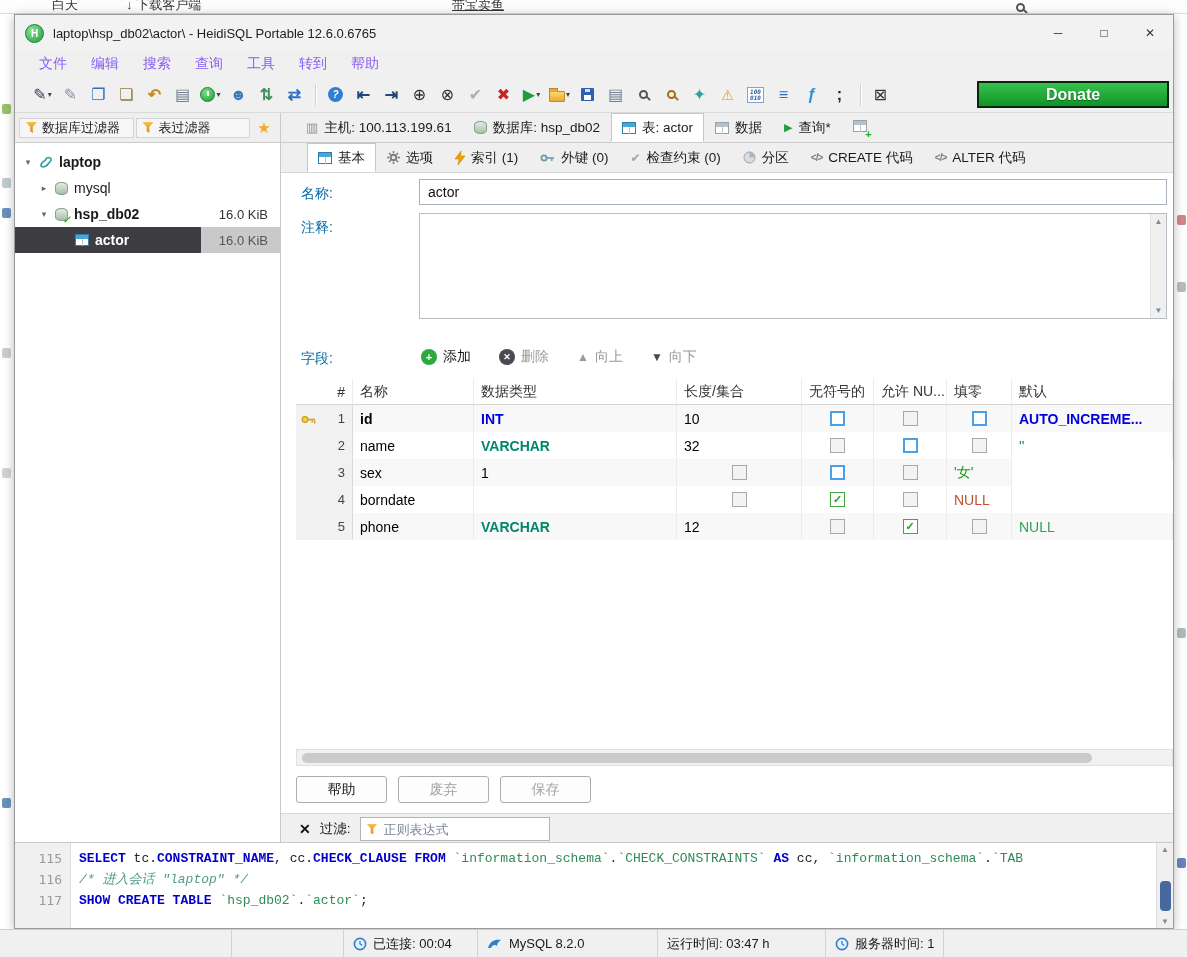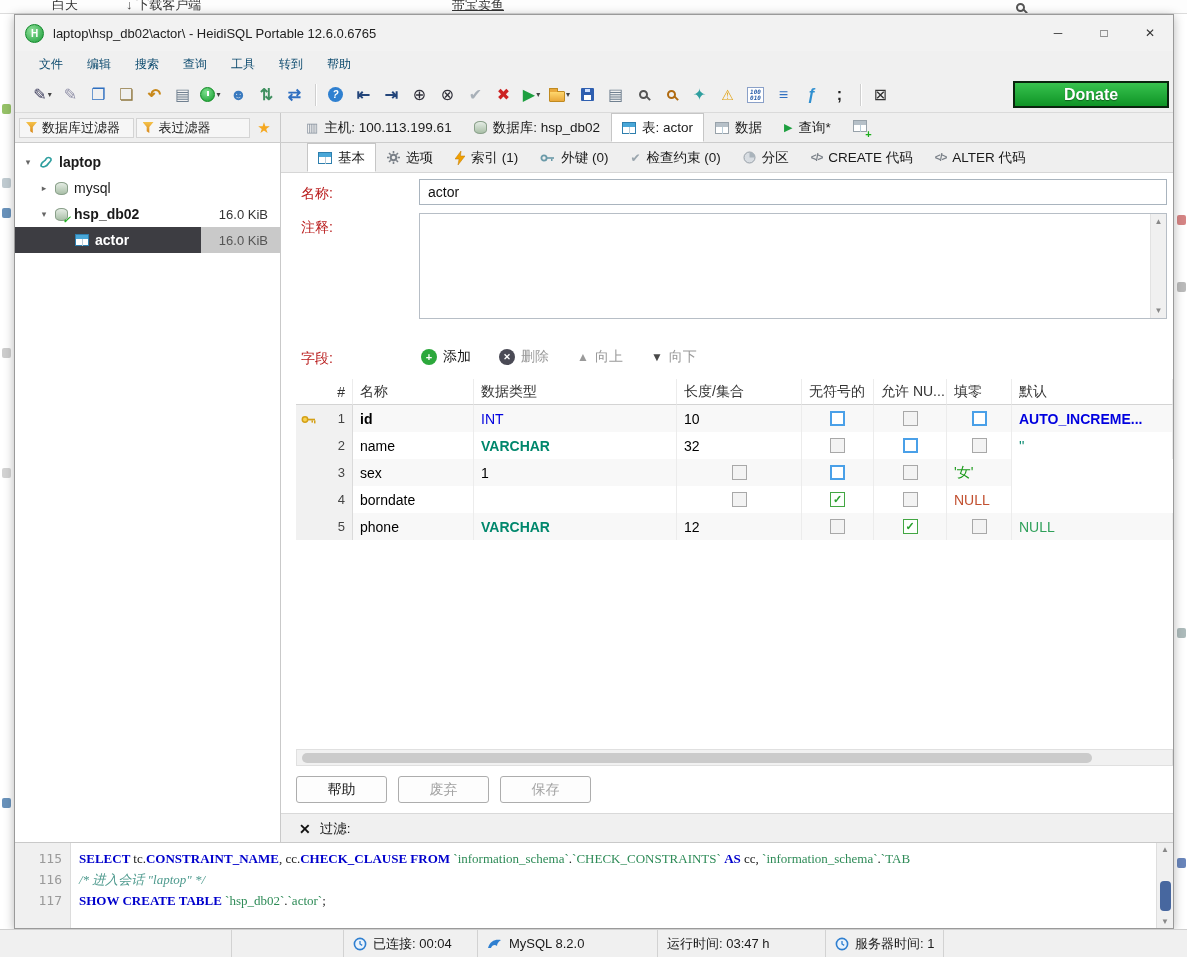--- a/index.html
+++ b/index.html
@@ -16,27 +16,27 @@
 
   
   .win{position:absolute;left:14px;top:14px;width:1160px;height:915px;background:#f0f0f0;border:1px solid #9a9a9a;box-shadow:0 2px 10px rgba(0,0,0,.28);z-index:2}
   .tbar{height:36px;display:flex;align-items:center;padding-left:10px;background:#f2f2f2}
   .appico{width:19px;height:19px;border-radius:50%;background:radial-gradient(circle at 35% 32%,#8fe09a,#1c9c3a);border:1px solid #118a2a;color:#fff;font-size:10px;font-weight:bold;display:inline-flex;align-items:center;justify-content:center;margin-right:9px}
   .ttitle{font-size:13px;color:#222;flex:1}
   .wbtns{display:flex;height:36px}
   .wb{width:46px;height:36px;display:flex;align-items:center;justify-content:center;font-size:12px;color:#333}
 
   .menu{height:26px;display:flex;align-items:center;padding-left:12px;background:#f0f0f0}
-  .mitem{padding:4px 12px;font-size:12px;color:#0c4a6e}
+  .mitem{padding:4px 12px;font-size:14px;color:#8b5cf6}
 
   .toolbar{height:36px;display:flex;align-items:center;padding-left:14px;background:#f0f0f0;border-bottom:1px solid #dadada}
   .tbtn{height:26px;min-width:27px;display:inline-flex;align-items:center;justify-content:center;font-size:16px;margin-right:1px;border-radius:3px}
   .dd{font-size:8px;color:#444;margin-left:1px}
   .tsep{width:1px;height:22px;background:#cfcfcf;margin:0 6px;box-shadow:1px 0 0 #fff;display:inline-block}
-  .donate{position:absolute;top:66px;right:4px;width:156px;height:27px;background:linear-gradient(#37c24e,#0f9426);border:2px solid #0a240e;color:#fff;font-weight:bold;font-size:16px;display:flex;align-items:center;justify-content:center;text-shadow:0 1px 1px rgba(0,0,0,.4);z-index:3}
+  .donate{position:absolute;top:66px;right:4px;width:192px;height:27px;background:linear-gradient(#37c24e,#0f9426);border:2px solid #0a240e;color:#fff;font-weight:bold;font-size:16px;display:flex;align-items:center;justify-content:center;text-shadow:0 1px 1px rgba(0,0,0,.4);z-index:3}
 
   
   .band{position:absolute;left:0;top:98px;width:100%;height:30px;display:flex;background:#efefef;border-bottom:1px solid #cccccc}
   .band-left{width:266px;display:flex;align-items:center;padding:2px 4px;gap:2px;border-right:1px solid #c9c9c9}
   .fbtn{flex:1;height:20px;display:flex;align-items:center;gap:5px;padding:0 6px;font-size:13px;color:#222;background:#f6f6f6;border:1px solid #d4d4d4;overflow:hidden;white-space:nowrap}
   .starbtn{width:24px;height:24px;display:flex;align-items:center;justify-content:center;color:#f5a820;font-size:15px}
   .band-tabs{flex:1;display:flex;align-items:flex-end;padding-left:14px}
   .mtab,.stab{display:flex;align-items:center;gap:6px;padding:0 10px;height:29px;font-size:13.5px;color:#1a1a1a;border:1px solid transparent;white-space:nowrap}
   .mtab.active,.stab.active{background:#fff;border-color:#c6c6c6;border-bottom-color:#fff}
 
@@ -48,21 +48,21 @@
   .tarrow{color:#666;font-size:9px;width:10px;text-align:center}
   .tlabel.bold{font-weight:bold}
   .tsize{position:absolute;right:12px;font-size:13px;color:#333}
   .trow.sel{background:linear-gradient(90deg,#3d3d42 0,#3d3d42 186px,#c9c9c9 186px)}
   .trow.sel .tlabel{color:#fff}
   .trow.sel .tsize{color:#555}
 
   
   .rpanel{position:absolute;left:266px;top:128px;right:0;bottom:86px;background:#fff;overflow:hidden}
   .stabs{position:absolute;left:0;top:0;right:0;height:30px;background:#efefef;border-bottom:1px solid #d6d6d6;display:flex;align-items:flex-end;padding-left:26px}
-  .lbl{position:absolute;font-size:14px;color:#b91c1c}
+  .lbl{position:absolute;font-size:14px;color:#0369a1}
   .lbl-name{left:20px;top:42px}
   .lbl-comment{left:20px;top:76px}
   .lbl-fields{left:20px;top:207px}
   .inp-name{position:absolute;left:138px;right:6px;top:36px;height:26px;border:1px solid #a9b4be;background:#fff;font-size:14px;padding:0 8px;font-family:"Liberation Sans",sans-serif;color:#111}
   .comment-box{position:absolute;left:138px;right:6px;top:70px;height:106px;border:1px solid #b7bec6;background:#fff}
   .vscroll{position:absolute;right:0;top:0;bottom:0;width:16px;background:#f0f0f0;border-left:1px solid #e2e2e2;display:flex;flex-direction:column;justify-content:space-between;align-items:center;font-size:8px;color:#888;padding:3px 0}
   .fieldbtns{position:absolute;left:140px;top:201px;height:26px;display:flex;align-items:center}
   .fldbtn{display:inline-flex;align-items:center;gap:6px;font-size:14px;color:#1a1a1a;margin-right:28px}
   .fldbtn.dis .fl{color:#9a9a9a}
   .cir{width:16px;height:16px;border-radius:50%;color:#fff;font-weight:bold;display:inline-flex;align-items:center;justify-content:center;font-size:11px;line-height:1}
@@ -94,21 +94,21 @@
   .fclose{font-size:14px;font-weight:bold;color:#111}
   .flabel{font-size:13.5px;color:#1a1a1a}
   .finput{width:190px;height:24px;background:#fff;border:1px solid #b4b4b4;display:flex;align-items:center;padding:0 6px;gap:6px}
   .finput input{border:none;outline:none;flex:1;font-size:13px;font-family:"Liberation Sans",sans-serif;color:#333;min-width:0}
   .finput input::placeholder{color:#7b8698;opacity:1}
 
   
   .log{position:absolute;left:0;right:0;bottom:0;height:86px;background:#fff;border-top:1px solid #c9c9c9;display:flex}
   .lgut{width:56px;background:#f0f0f0;border-right:1px solid #dcdcdc;padding:5px 8px 0 0;text-align:right;font-family:"DejaVu Sans Mono",monospace;font-size:13px;color:#9a9a9a}
   .lgut div{height:21px;line-height:21px}
-  .lcode{flex:1;padding:5px 6px 12px 8px;font-family:Liberation Serif, serif;font-size:13px;overflow:hidden;white-space:nowrap}
+  .lcode{flex:1;padding:5px 6px 12px 8px;font-family:Liberation Mono, monospace;font-size:13px;overflow:hidden;white-space:nowrap}
   .lg-line{height:21px;line-height:21px}
   .sk{color:#0000cc;font-weight:bold}
   .si{color:#2e8b57}
   .sp{color:#222}
   .sc{color:#4e9a8e;font-style:italic}
   .lscroll{width:17px;background:#f0f0f0;border-left:1px solid #dedede;position:relative;font-size:8px;color:#888;text-align:center}
   .lscroll .arr{position:absolute;left:0;right:0;top:2px}
   .lscroll .arrb{top:auto;bottom:2px}
   .lthumb{position:absolute;left:3px;width:11px;top:38px;height:30px;background:#47679f;border-radius:4px}
 
@@ -560,21 +560,21 @@
             <div class="gcell num c0">
               <span class="keyslot"><svg width="15" height="11" viewBox="0 0 15 11">
                   <circle cx="4" cy="5.5" r="2.7" fill="#f7d352" stroke="#d4a017" stroke-width="1.5"></circle>
                   <rect x="7" y="4.7" width="7" height="1.7" fill="#d4a017"></rect>
                   <rect x="10.5" y="6.4" width="1.5" height="2.2" fill="#d4a017"></rect>
                   <rect x="13" y="6.4" width="1.5" height="3" fill="#d4a017"></rect>
                 </svg></span>
               <span>1</span>
             </div>
             <div class="gcell c1" style="font-weight: bold;">id</div>
-            <div class="gcell c2" style="color: rgb(0, 0, 223); font-weight: normal;">INT</div>
+            <div class="gcell c2" style="color: rgb(0, 0, 223); font-weight: bold;">INT</div>
             <div class="gcell c3">10</div>
             <div class="gcell ck c4">
               <span class="cb blue"></span>
             </div>
             <div class="gcell ck c5">
               <span class="cb gray"></span>
             </div>
             <div class="gcell ck c6">
               <span class="cb blue"></span>
             </div>
@@ -656,20 +656,24 @@
           <div class="hthumb"></div>
         </div>
 
       <div class="pbtn b-help">帮助</div>
       <div class="pbtn b-discard disabled">废弃</div>
       <div class="pbtn b-save disabled">保存</div>
 
       <div class="filterbar">
         <span class="fclose">✕</span>
         <span class="flabel">过滤:</span>
+        <span class="finput">
+          <i class="funnel"></i>
+          <input placeholder="正则表达式" style="">
+        </span>
       </div>
     </div>
 
     <div class="log">
       <div class="lgut">
           <div class="lnum">115</div>
           <div class="lnum">116</div>
           <div class="lnum">117</div>
         </div>
       <div class="lcode">

